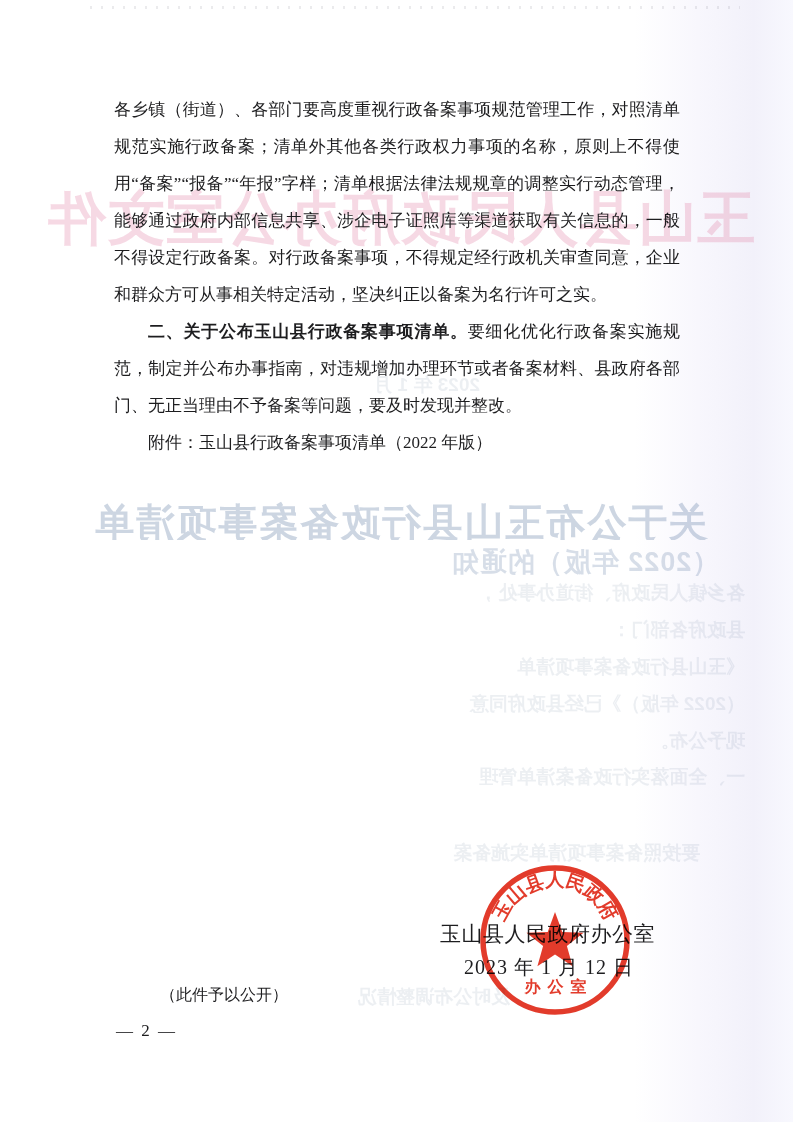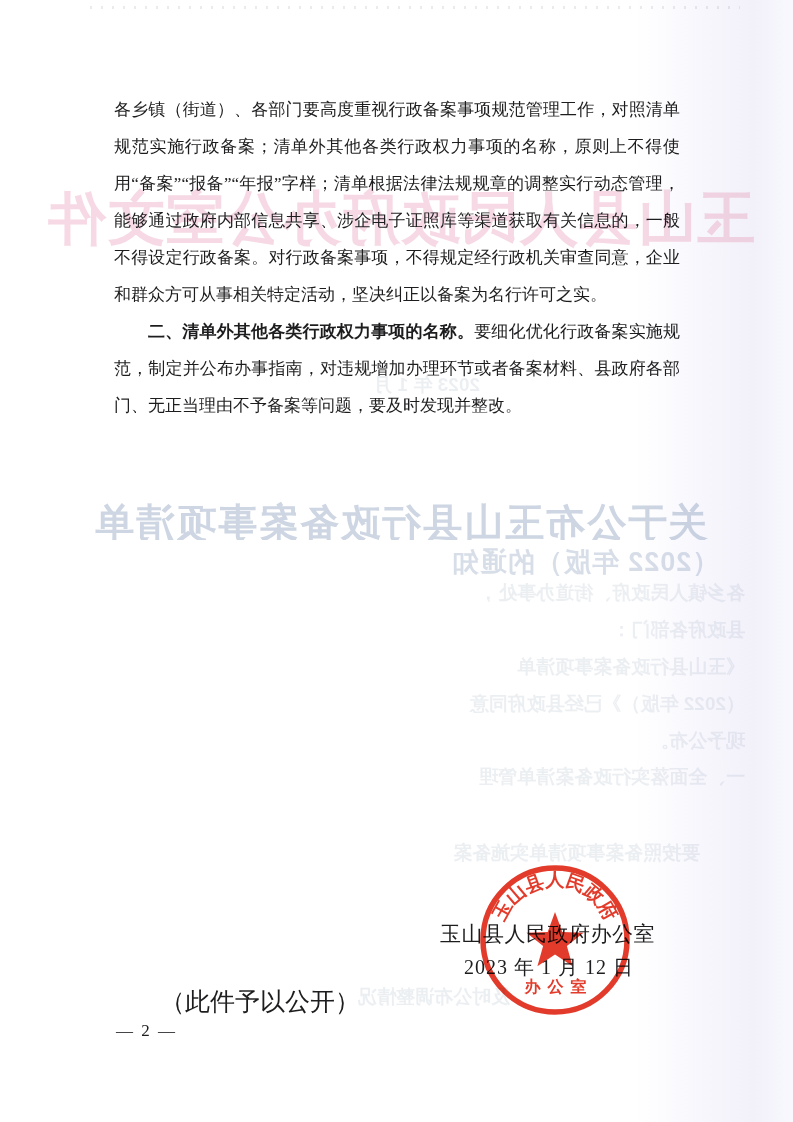--- a/index.html
+++ b/index.html
@@ -50,21 +50,21 @@
     font-size:17px;line-height:37px;
     text-align:justify;
     font-family:Liberation Serif, serif;
   }
   .doc-body p{margin:0;}
   .doc-body p.indent{text-indent:2em;}
   .lead{font-weight:700;}
   .attachment{margin-top:22px;text-indent:2em;}
   .signature{position:absolute;left:440px;top:920px;z-index:2;font-size:21px;letter-spacing:.5px;white-space:nowrap;}
   .doc-date{position:absolute;left:464px;top:954px;z-index:2;font-size:20px;letter-spacing:1px;white-space:nowrap;}
-  .public-note{position:absolute;left:160px;top:985px;z-index:2;font-size:25px;white-space:nowrap;}
+  .public-note{position:absolute;left:160px;top:985px;z-index:2;font-size:16px;white-space:nowrap;}
   .page-number{position:absolute;left:116px;top:1021px;z-index:2;font-size:17px;letter-spacing:2px;white-space:nowrap;}
   
   .seal{
     position:absolute;left:475px;top:860px;z-index:3;
     mix-blend-mode:multiply;opacity:.92;
     filter:blur(.3px);
   }
 </style>
 </head>
 <body>
@@ -81,21 +81,22 @@
   <div class="ghost ghost-gray g1">县政府各部门：</div>
   <div class="ghost ghost-gray g2">《玉山县行政备案事项清单</div>
   <div class="ghost ghost-gray g3">（2022 年版）》已经县政府同意</div>
   <div class="ghost ghost-gray g4">现予公布。</div>
   <div class="ghost ghost-gray g5">一、全面落实行政备案清单管理</div>
   <div class="ghost ghost-gray g6">要按照备案事项清单实施备案</div>
   <div class="ghost ghost-gray g7">及时公布调整情况</div>
 
   <div class="doc-body">
     <p><span>各乡镇（街道）、各部门要高度重视行政备案事项规范管理工作，对照清单规范实施行政备案；清单外其他各类行政权力事项的名称，原则上不得使用“备案”“报备”“年报”字样；清单根据法律法规规章的调整实行动态管理，能够通过政府内部信息共享、涉企电子证照库等渠道获取有关信息的，一般不得设定行政备案。对行政备案事项，不得规定经行政机关审查同意，企业和群众方可从事相关特定活动，坚决纠正以备案为名行许可之实。</span></p>
-    <p class="indent"><span class="lead">二、清单外其他各类行政权力事项的名称。</span><span>要细化优化行政备案实施规范，制定并公布办事指南，对违规增加办理环节或者备案材料、县政府各部门、无正当理由不予备案等问题，要及时发现并整改。</span></p>
+    <p class="indent"><span class="lead">二、关于公布玉山县行政备案事项清单。</span><span>要细化优化行政备案实施规范，制定并公布办事指南，对违规增加办理环节或者备案材料、县政府各部门、无正当理由不予备案等问题，要及时发现并整改。</span></p>
+    <p class="attachment">附件：玉山县行政备案事项清单（2022 年版）</p>
   </div>
 
   <div class="signature">玉山县人民政府办公室</div>
   <div class="doc-date">2023 年 1 月 12 日</div>
   <div class="public-note">（此件予以公开）</div>
   <div class="page-number">— 2 —</div>
 
   <svg class="seal" width="160" height="160" viewBox="0 0 160 160">
     <circle cx="80" cy="80" r="72" fill="none" stroke="#e02a18" stroke-width="5.5"></circle>
     <polygon points="80,52 87.3,71.9 108.5,72.7 91.9,85.9 97.6,106.3 80,94.5 62.4,106.3 68.1,85.9 51.5,72.7 72.7,71.9" fill="#e02a18"></polygon>

